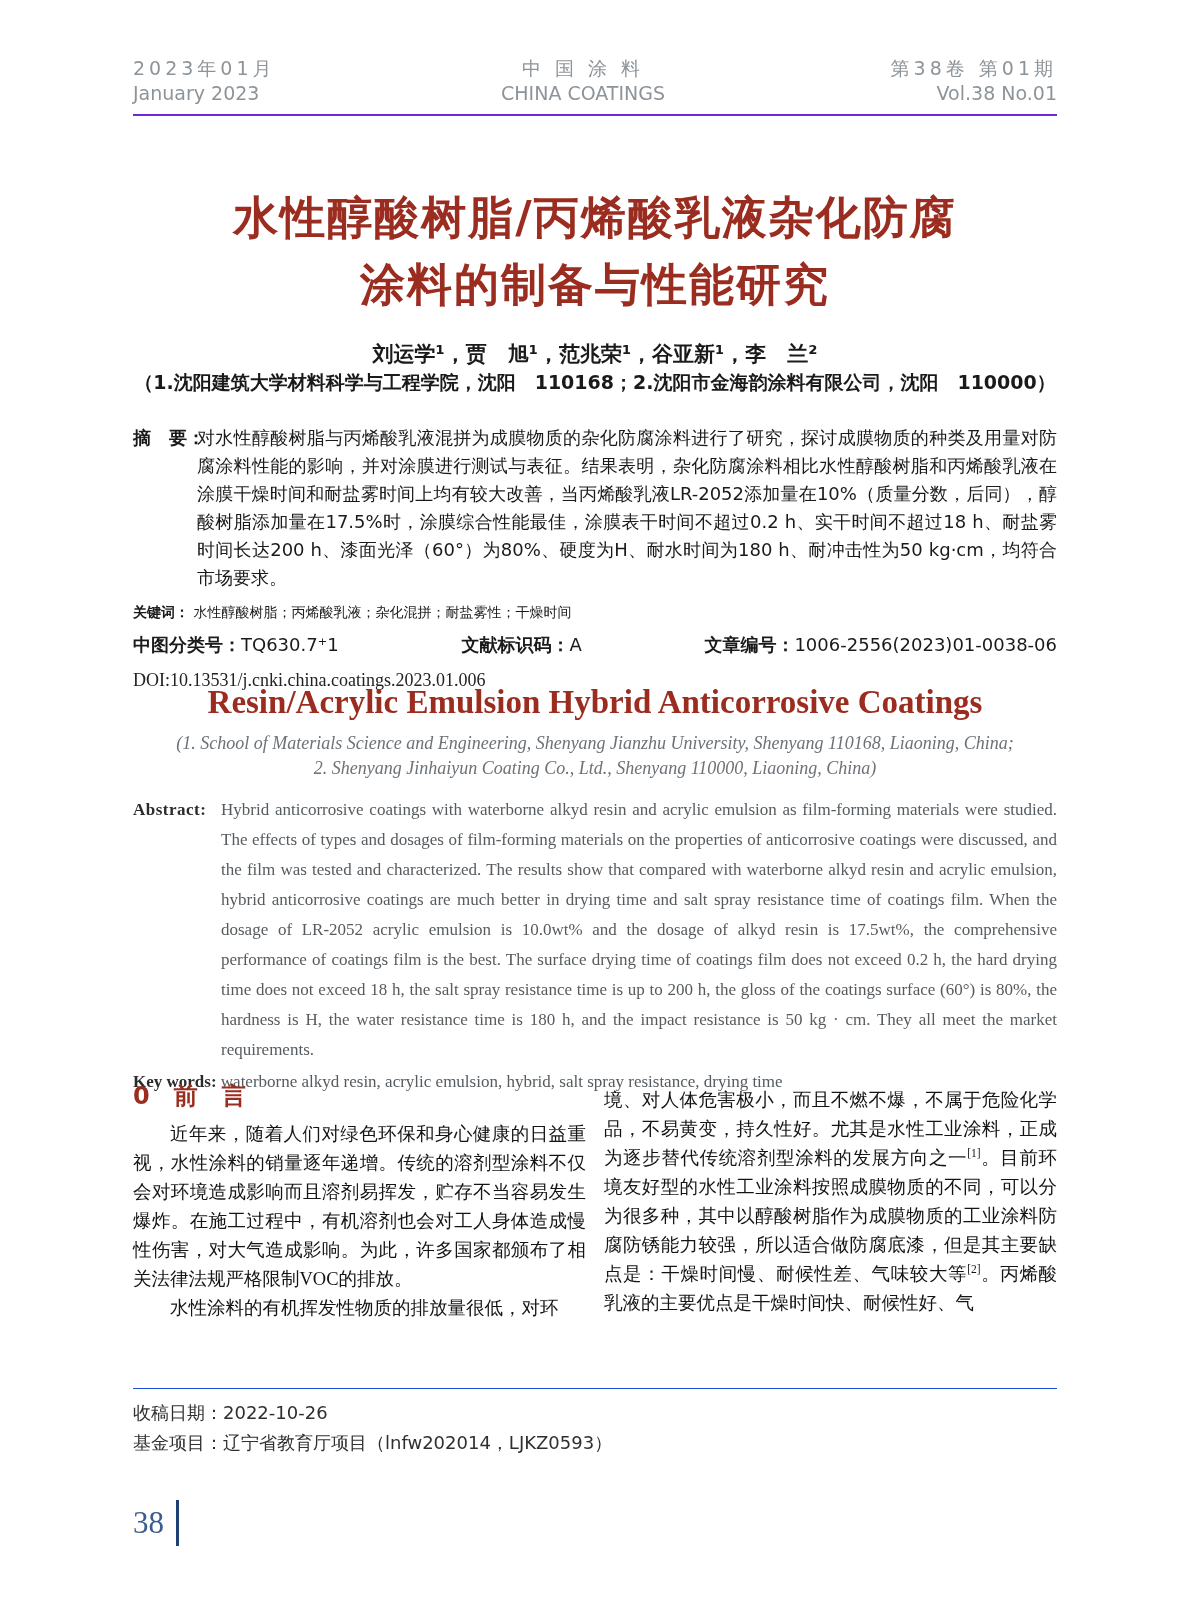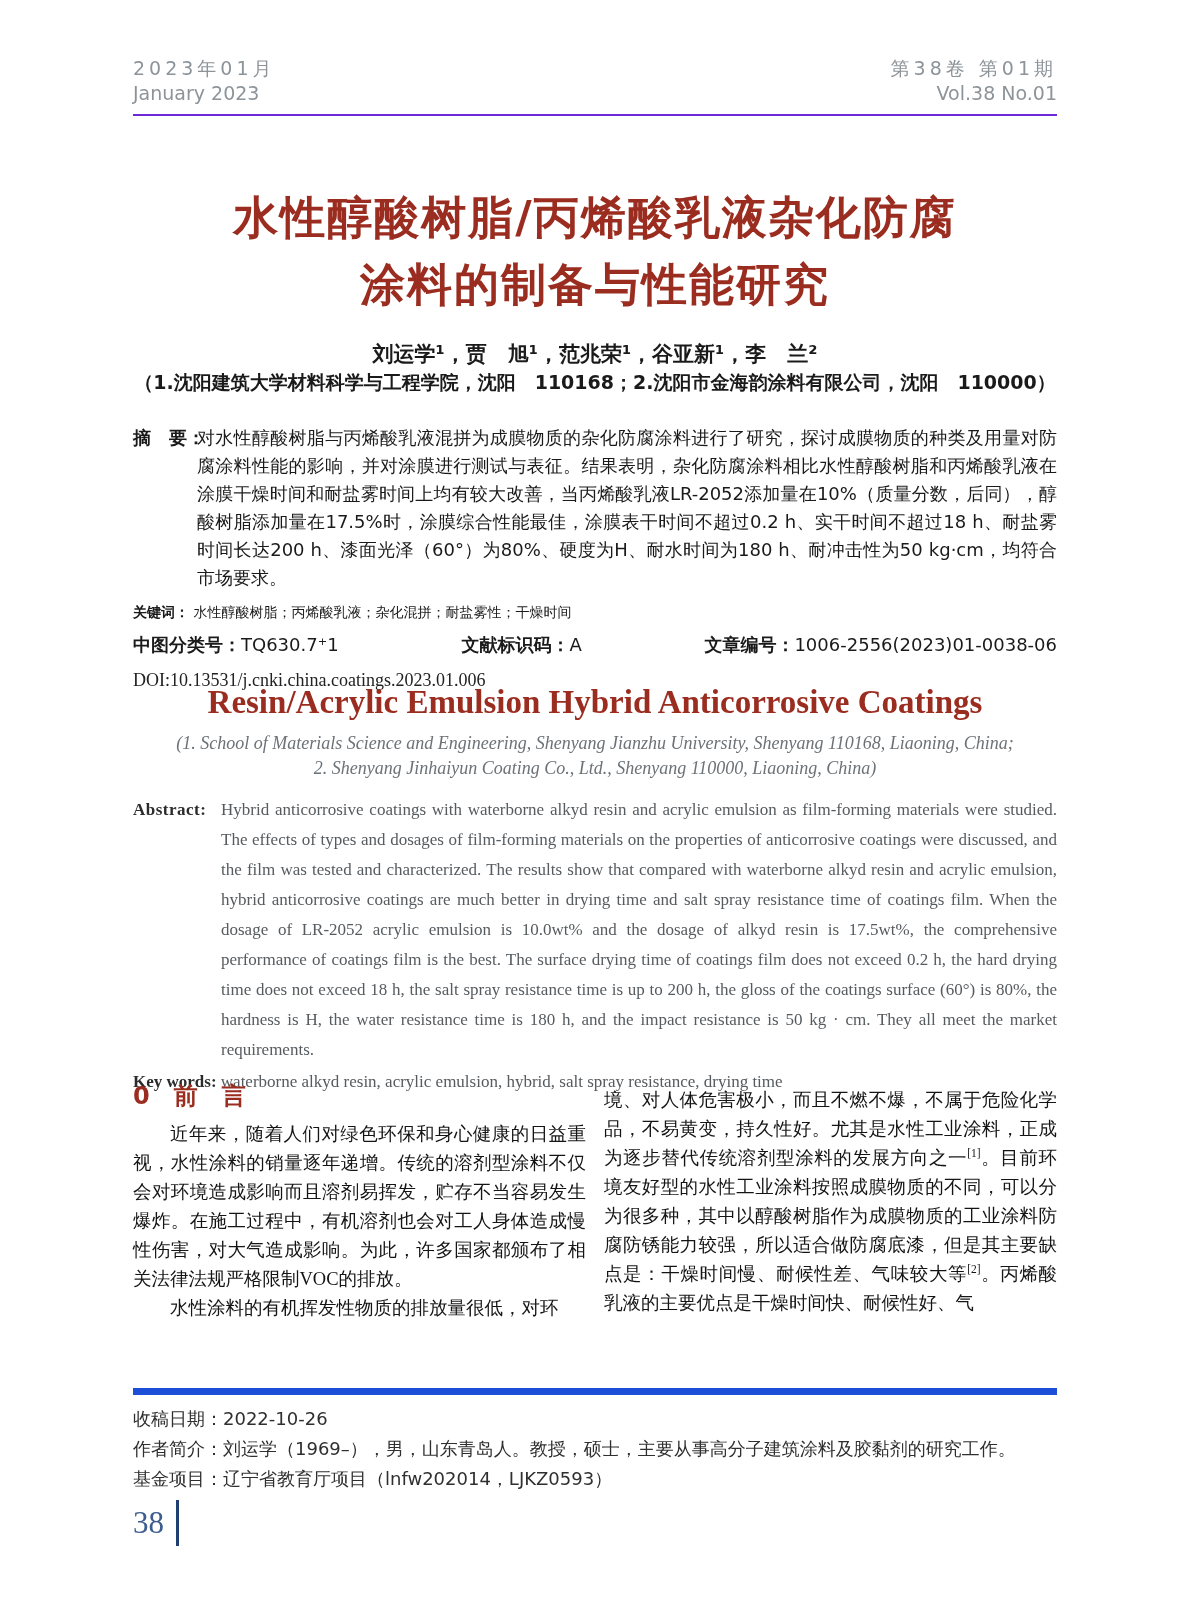--- a/index.html
+++ b/index.html
@@ -50,40 +50,44 @@
   #body-block{left:133px;top:1080px;width:924px;display:flex;justify-content:space-between;align-items:center;}
   .col{width:453px;font-family:"Liberation Serif",serif;font-size:18.5px;line-height:29px;
     text-align:justify;color:#141414;}
   #section-heading{font-family:"DejaVu Sans",sans-serif;color:#9b2d20;font-weight:bold;
     font-size:24px;line-height:32px;margin-bottom:8px;}
   .col p{margin:0;text-indent:2em;}
   .col p.noindent{text-indent:0;}
   sup.ref{font-size:0.62em;line-height:0;}
 
   
-  #footnote-block{left:133px;top:1388px;width:924px;border-top:7px solid #1d4ed8;
+  #footnote-block{left:133px;top:1388px;width:924px;border-top:1px solid #1d4ed8;
     padding-top:9px;font-size:18px;line-height:30px;color:#2f2f2f;}
 
   
   #page-footer{left:133px;top:1500px;display:flex;align-items:center;}
   #page-number{font-family:"Liberation Serif",serif;font-size:31px;color:#3d5d8f;}
   #footer-bar{width:3px;height:46px;background:#1f3f72;margin:0 10px 0 12px;}
   .fcol{display:flex;flex-direction:column;}
   #footer-cn{font-size:20px;font-weight:bold;color:#8a8a8a;line-height:24px;}
   #footer-en{font-family:"Liberation Serif",serif;font-weight:bold;font-size:13px;color:#5b79a3;line-height:18px;}
 </style>
 </head>
 <body>
 
 <div class="page">
 
   <div id="journal-header" class="abs">
     <div class="hcol left">
       <span class="cn">2023年01月</span>
       <span>January 2023</span>
+    </div>
+    <div class="hcol center">
+      <span class="cn">中 国 涂 料</span>
+      <span>CHINA COATINGS</span>
     </div>
     <div class="hcol right">
       <span class="cn">第38卷 第01期</span>
       <span>Vol.38 No.01</span>
     </div>
   </div>
 
   <div id="cn-title" class="abs">
     <div>水性醇酸树脂/丙烯酸乳液杂化防腐</div>
     <div>涂料的制备与性能研究</div>
@@ -144,23 +148,20 @@
         <span>境、对人体危害极小，而且不燃不爆，不属于危险化学品，不易黄变，持久性好。尤其是水性工业涂料，正成为逐步替代传统溶剂型涂料的发展方向之一</span><sup class="ref">[1]</sup><span>。目前环境友好型的水性工业涂料按照成膜物质的不同，可以分为很多种，其中以醇酸树脂作为成膜物质的工业涂料防腐防锈能力较强，所以适合做防腐底漆，但是其主要缺点是：干燥时间慢、耐候性差、气味较大等</span><sup class="ref">[2]</sup><span>。丙烯酸乳液的主要优点是干燥时间快、耐候性好、气</span>
       </p>
     </div>
   </div>
 
   <div id="footnote-block" class="abs">
     <div>
       <span>收稿日期：</span><span>2022-10-26</span>
     </div>
     <div>
-      <span>作者简介：</span><span>刘运学（1969–），男，山东青岛人。教授，硕士，主要从事高分子建筑涂料及胶黏剂的研究工作。</span>
-    </div>
-    <div>
       <span>基金项目：</span><span>辽宁省教育厅项目（lnfw202014，LJKZ0593）</span>
     </div>
   </div>
 
   <div id="page-footer" class="abs">
     <span id="page-number">38</span>
     <span id="footer-bar"></span>
   </div>
 
 </div>

